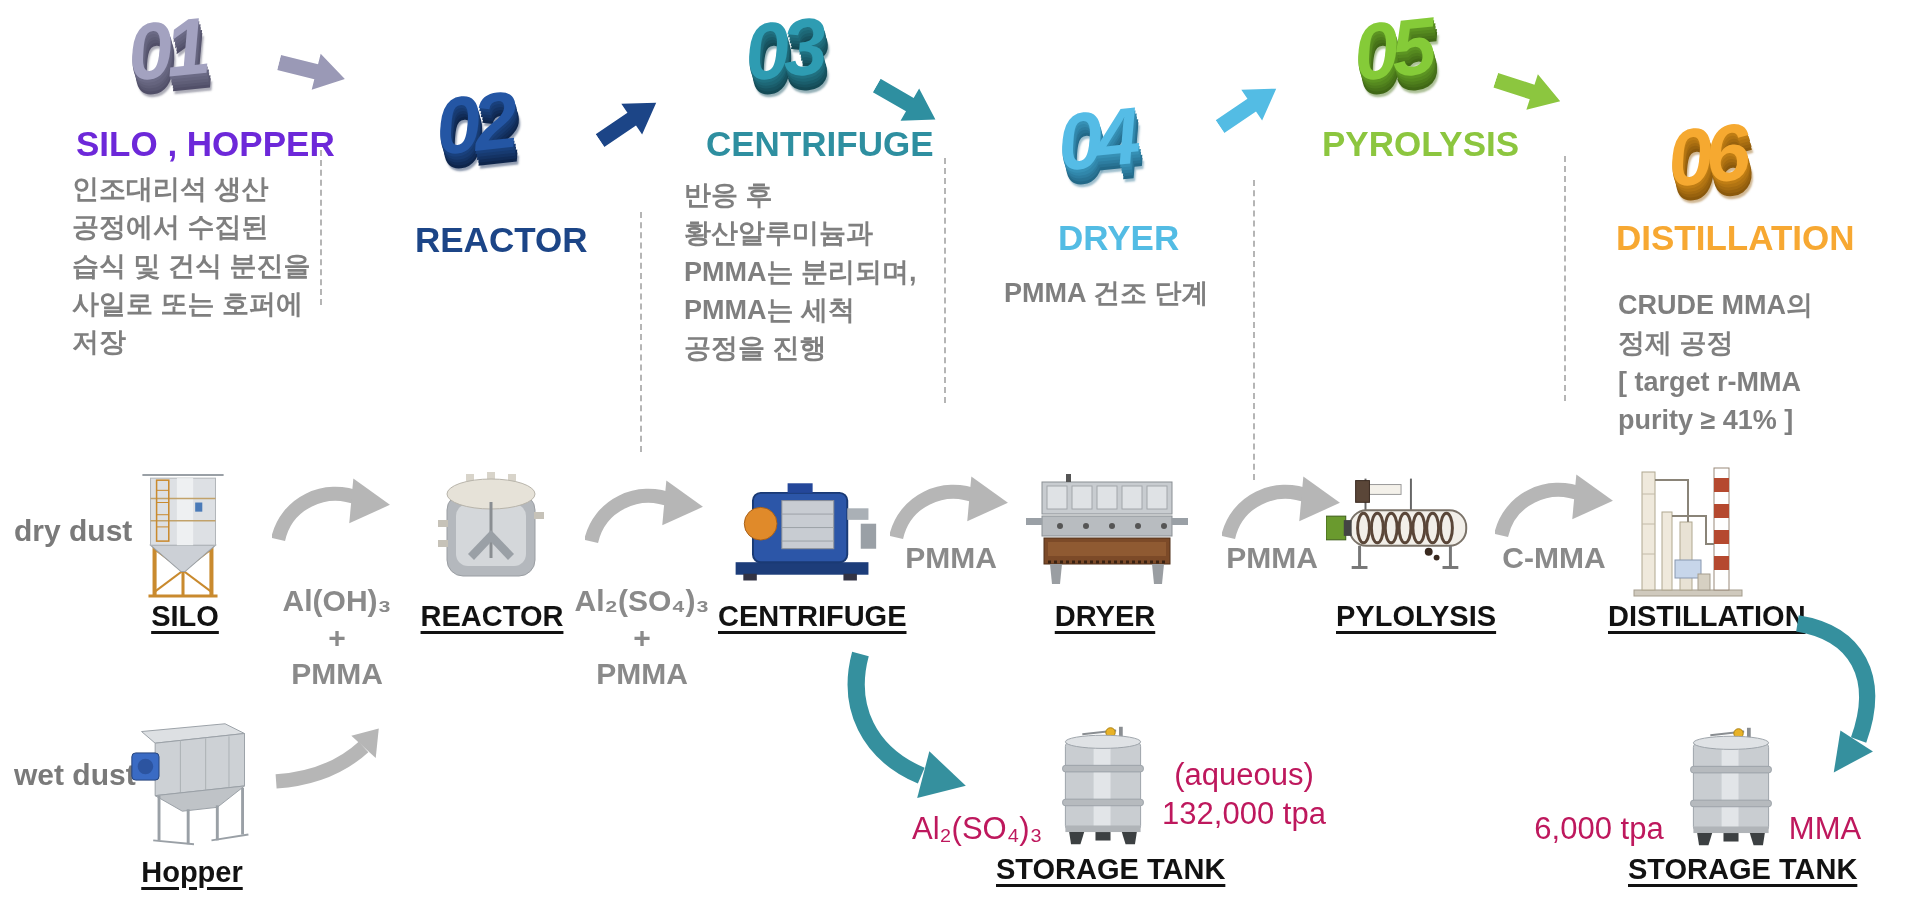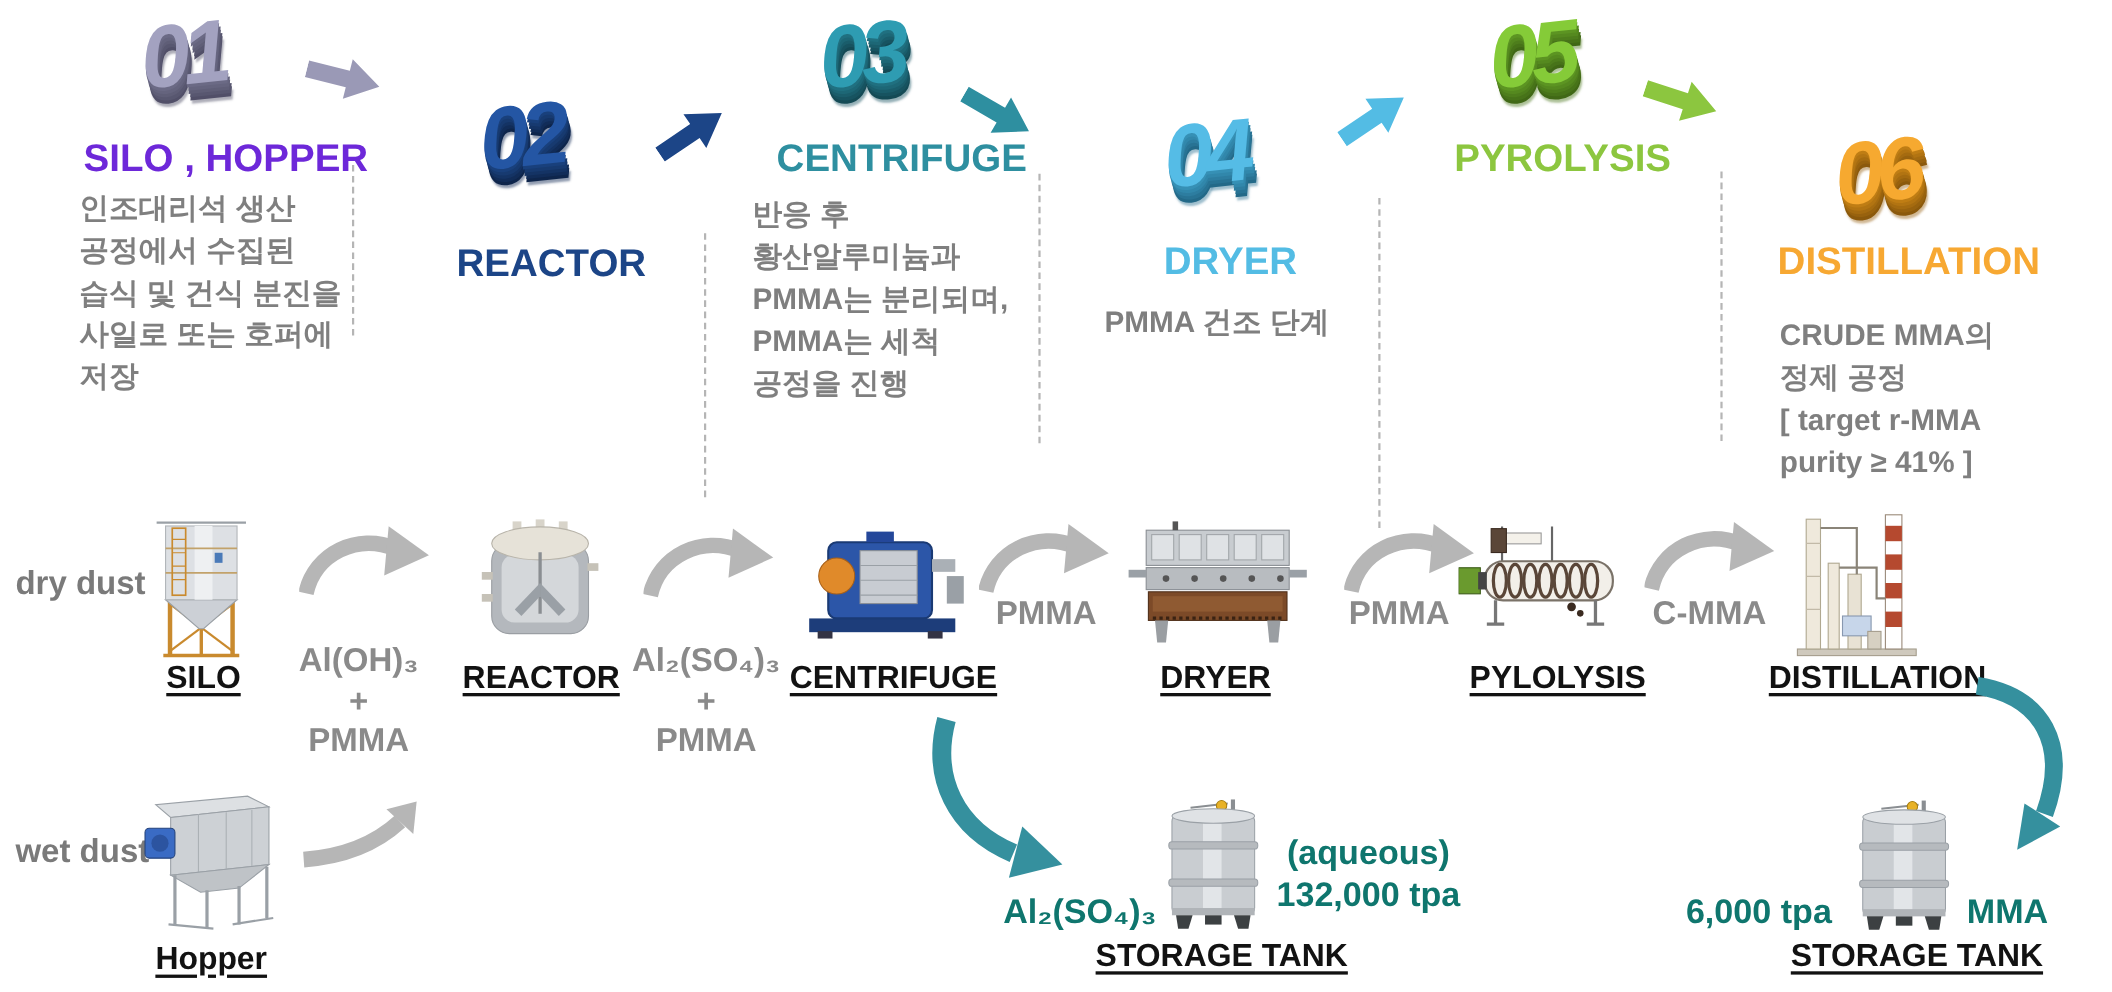--- a/index.html
+++ b/index.html
@@ -15,21 +15,21 @@
   .num5{color:#85cb38,;text-shadow:0 3px 0 #5c9422;color:#85cb38;text-shadow:0 3px 0 #5c9422,1px 6px 0 #55891f,1px 9px 0 #4e7e1c,2px 12px 0 #477319,2px 15px 0 #406816,3px 18px 2px rgba(70,115,25,.45);}
   .num6{color:#f6a930;text-shadow:0 3px 0 #bf7d14,1px 6px 0 #b27412,1px 9px 0 #a56b10,2px 12px 0 #98620e,2px 15px 0 #8b590c,3px 18px 2px rgba(150,95,15,.45);}
   .stage-title{position:absolute;font-size:35px;font-weight:800;letter-spacing:0;white-space:nowrap;}
   .stage-desc{position:absolute;font-size:27px;font-weight:600;color:#7f7f7f;line-height:1.42;white-space:pre-line;}
   .vdash{position:absolute;width:0;border-left:2px dashed #b5b5b5;}
   .eq-label{position:absolute;font-size:29px;font-weight:800;color:#121212;text-align:center;
             text-decoration:underline;text-underline-offset:5px;text-decoration-thickness:3px;white-space:nowrap;}
   .stream{position:absolute;font-size:30px;font-weight:700;color:#8a8a8a;text-align:center;
           line-height:1.22;white-space:pre-line;}
   .dust{position:absolute;font-size:30px;font-weight:600;color:#7a7a7a;white-space:nowrap;}
-  .teal-txt{position:absolute;font-size:31px;font-weight:700;color:#0f766e;text-align:center;
+  .teal-txt{position:absolute;font-size:31px;font-weight:400;color:#be185d;text-align:center;
             line-height:1.25;white-space:pre-line;}
 </style>
 </head>
 <body>
 
 <div id="canvas">
 
   <div class="num3d num1" style="left:128px;top:10px;">01</div>
   <div class="stage-title" style="left: 76px; top: 124px; color: #6d28d9;">SILO , HOPPER</div>
   <div class="stage-desc" style="left:72px;top:170px;width:250px;">인조대리석 생산
@@ -108,21 +108,21 @@
     <line x1="34" y1="46" x2="46" y2="46" stroke="#c98a2e"></line>
       <line x1="34" y1="58" x2="46" y2="58" stroke="#c98a2e"></line>
     <rect x="72" y="34" width="7" height="9" fill="#4a7ab8"></rect>
   </svg>
   <div class="eq-label" style="left:125px;top:600px;width:120px;text-align:center;">SILO</div>
 
   <svg class="abs" style="left:272px;top:476px;" width="122" height="74" viewBox="0 0 120 72">
     <path d="M6,62 C14,26 52,8 86,22" stroke="#b6b6b6" stroke-width="14" fill="none"></path>
     <polygon points="80,2 116,28 76,46" fill="#b6b6b6"></polygon>
   </svg>
-  <div class="stream" style="left:270px;top:583px;width:112px;">Al(OH)₃
+  <div class="stream" style="left:281px;top:583px;width:112px;">Al(OH)₃
 +
 PMMA</div>
 
   <svg class="abs" style="left:436px;top:472px;" width="110" height="120" viewBox="0 0 110 120">
     <rect x="30" y="2" width="8" height="12" fill="#d8d4ca"></rect>
       <rect x="51" y="0" width="8" height="14" fill="#d8d4ca"></rect>
       <rect x="72" y="2" width="8" height="12" fill="#d8d4ca"></rect>
     <rect x="11" y="22" width="88" height="82" rx="16" fill="#b4b8bd" stroke="#9a9ea3"></rect>
     <rect x="20" y="32" width="70" height="62" rx="12" fill="#d4d7da"></rect>
     <ellipse cx="55" cy="22" rx="44" ry="15" fill="#e6e2d8" stroke="#b8b4aa"></ellipse>

